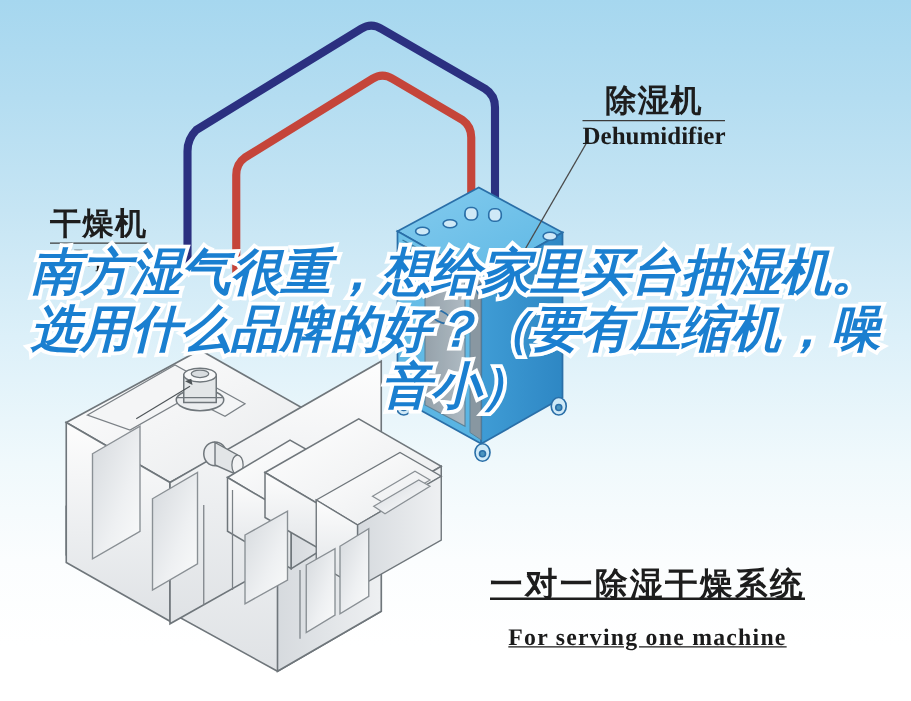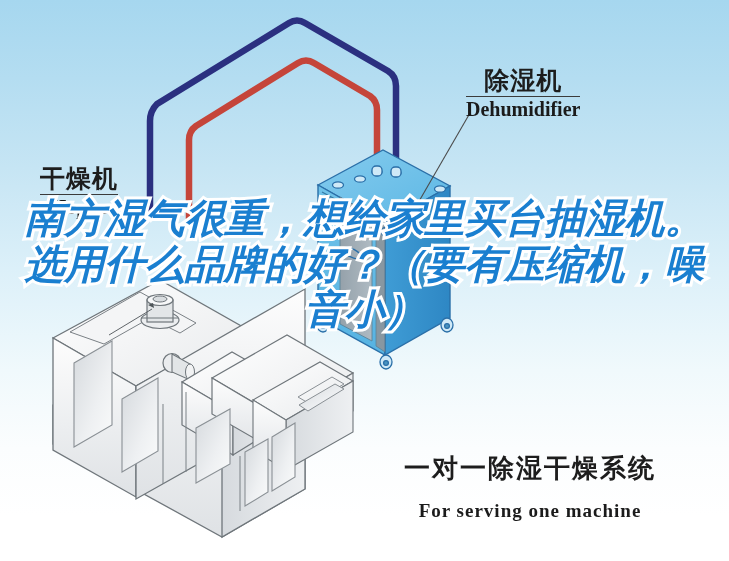--- a/index.html
+++ b/index.html
@@ -57,21 +57,21 @@
   }
 
   #label-dryer { left: 40px; top: 166px; }
   #label-dryer .label-cn { font-size: 25px; }
   #label-dryer .label-en { font-size: 20px; }
 
   #label-dehumidifier { left: 466px; top: 68px; }
   #label-dehumidifier .label-cn { font-size: 25px; }
   #label-dehumidifier .label-en { font-size: 20px; }
 
-  #caption { left: 404px; top: 455px; }
+  #caption { left: 392px; top: 455px; text-decoration: underline; }
   #caption .label-cn { font-size: 26px; letter-spacing: 2px; }
   #caption .label-en {
     font-size: 19px;
     letter-spacing: 1px;
     margin-top: 20px;
   }
 
   
   #overlay-headline {
     position: absolute;

